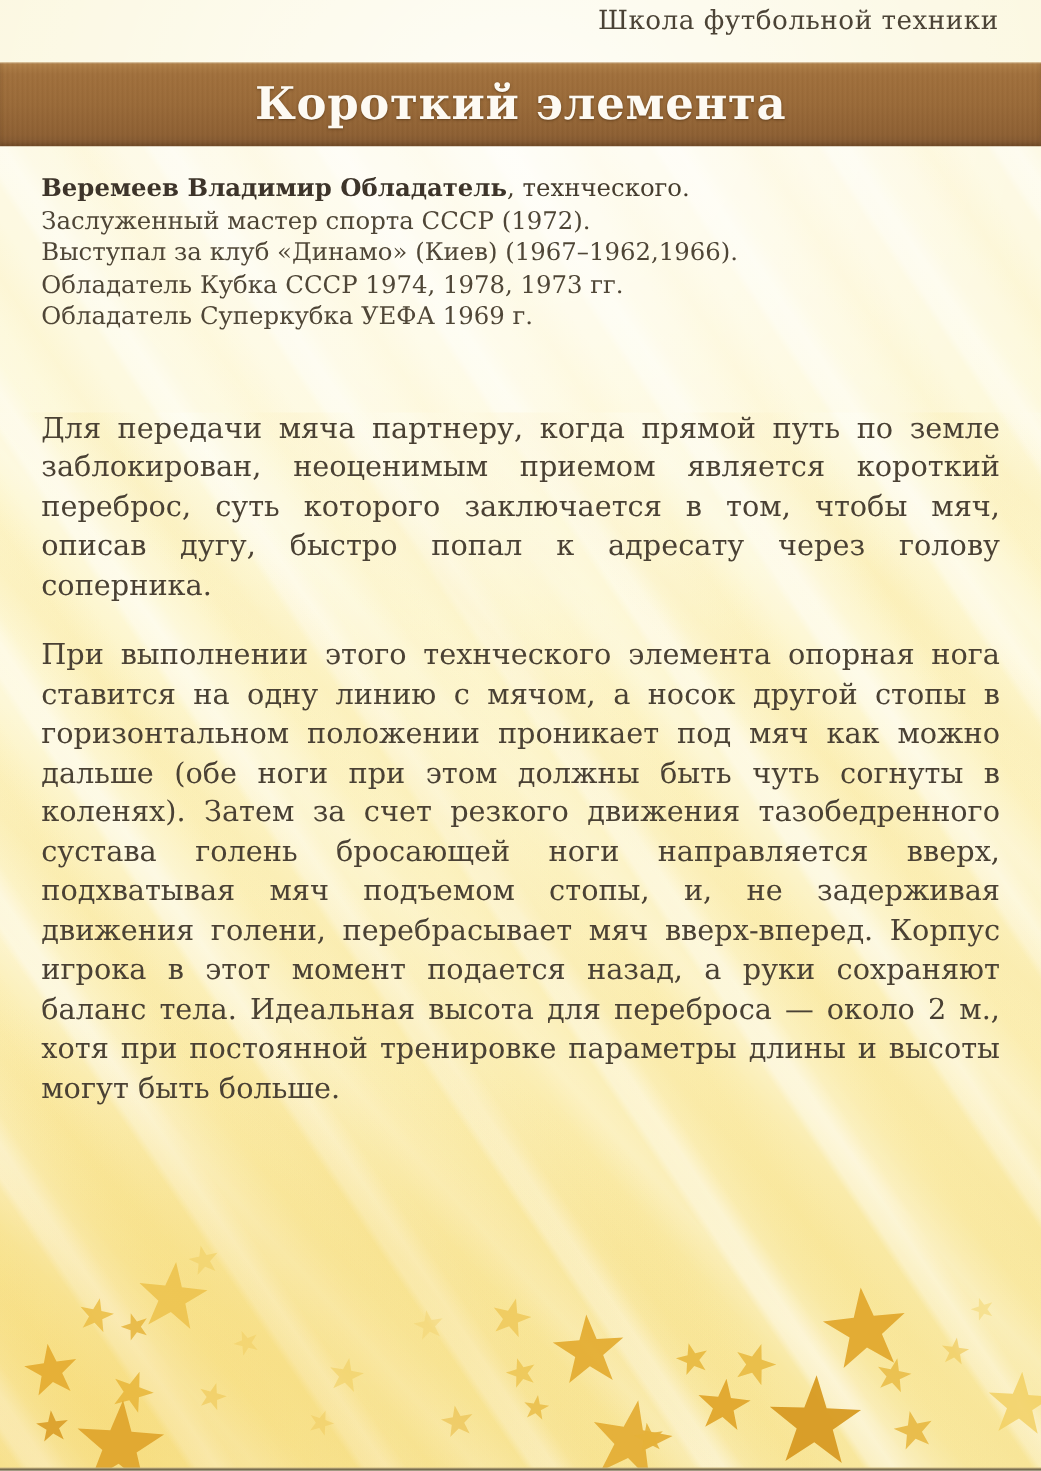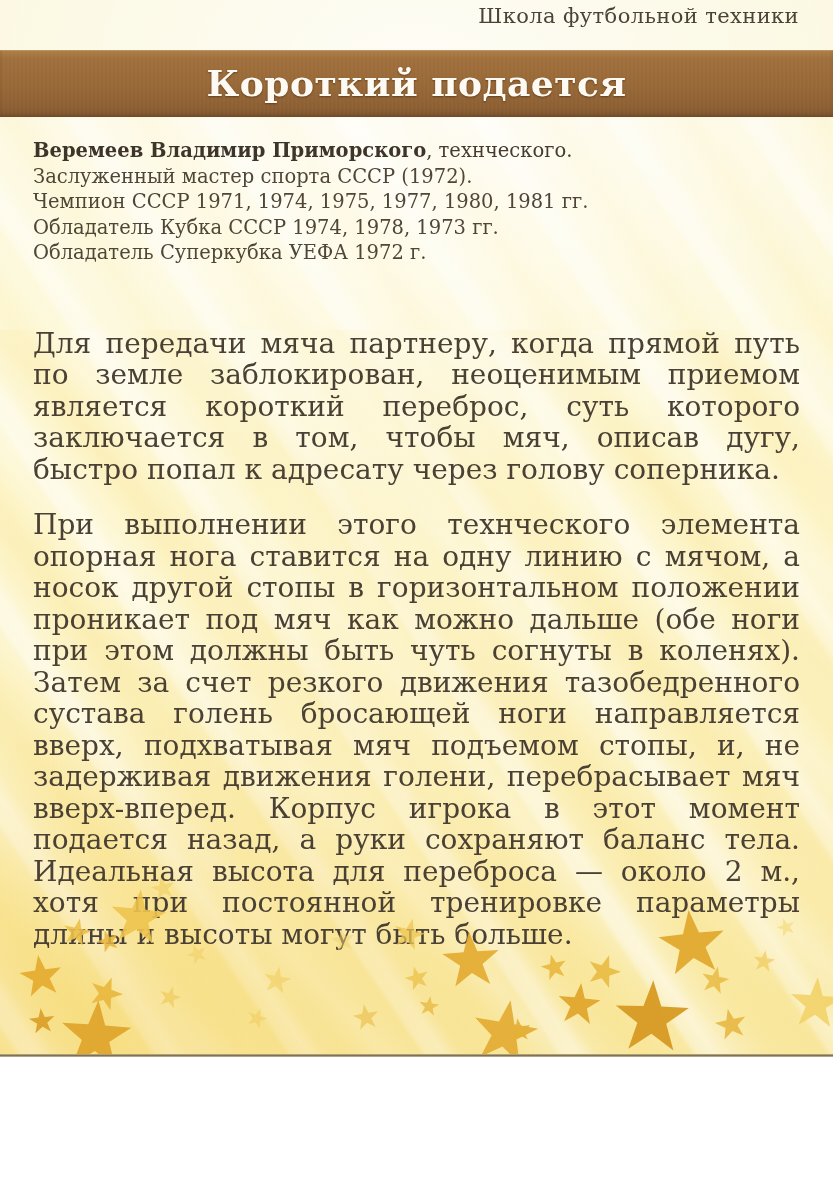--- a/index.html
+++ b/index.html
@@ -3,21 +3,21 @@
 <meta charset="utf-8">
 <style>
   html, body {
     margin: 0;
     padding: 0;
     background: #ffffff;
   }
   .page {
     position: relative;
     width: 833px;
-    height: 1057px;
+    height: 1177px;
     overflow: hidden;
     font-family: "Liberation Serif", serif;
     background: #fcf5cf;
   }
 
   
   .bg-base {
     position: absolute;
     inset: 0;
     background:
@@ -153,21 +153,21 @@
   .bio-name {
     font-weight: 700;
     color: #3d342a;
   }
 
   
   .body-copy {
     margin-top: 62px;
   }
   .para {
-    font-size: 28px;
+    font-size: 23px;
     line-height: 31.5px;
     color: #4a4134;
     text-align: justify;
     text-justify: inter-word;
     margin: 0 0 24px 0;
     font-family: "DejaVu Serif", serif;
     hyphens: manual;
   }
   .para:last-child { margin-bottom: 0; }
 
@@ -193,33 +193,33 @@
 
   <div class="bg-base"></div>
   <div class="bg-rays"></div>
   <div class="bg-rays2"></div>
   <div class="bg-topsolid"></div>
   <div class="bg-vignette"></div>
 
   <div class="running-head">Школа футбольной техники</div>
 
   <div class="banner">
-    <span class="banner-title">Короткий подается</span>
+    <span class="banner-title">Короткий элемента</span>
   </div>
 
   <div class="content">
 
     <div class="bio">
       <div class="bio-line bio-line-first">
-        <span class="bio-name">Веремеев Владимир Приморского</span><span>, технческого.</span>
+        <span class="bio-name">Веремеев Владимир Обладатель</span><span>, технческого.</span>
       </div>
       <div class="bio-line">Заслуженный мастер спорта СССР (1972).</div>
-      <div class="bio-line">Чемпион СССР 1971, 1974, 1975, 1977, 1980, 1981 гг.</div>
+      <div class="bio-line">Выступал за клуб «Динамо» (Киев) (1967–1962,1966).</div>
       <div class="bio-line">Обладатель Кубка СССР 1974, 1978, 1973 гг.</div>
-      <div class="bio-line">Обладатель Суперкубка УЕФА 1972 г.</div>
+      <div class="bio-line">Обладатель Суперкубка УЕФА 1969 г.</div>
     </div>
 
     <div class="body-copy">
       <p class="para">Для передачи мяча партнеру, когда прямой путь по земле заблокирован, неоценимым приемом является короткий переброс, суть которого заключается в том, чтобы мяч, описав дугу, быстро попал к адресату через голову соперника.</p>
       <p class="para">При выполнении этого технческого элемента опорная нога ставится на одну линию с мячом, а носок другой стопы в горизонтальном положении проникает под мяч как можно дальше (обе ноги при этом должны быть чуть согнуты в коленях). Затем за счет резкого движения тазобедренного сустава голень бросающей ноги направляется вверх, подхватывая мяч подъемом стопы, и, не задерживая движения голени, перебрасывает мяч вверх-вперед. Корпус игрока в этот момент подается назад, а руки сохраняют баланс тела. Идеальная высота для переброса — около 2 м., хотя при постоянной тренировке параметры длины и высоты могут быть больше.</p>
     </div>
 
   </div>
 
   <div class="stars" id="star-band">

